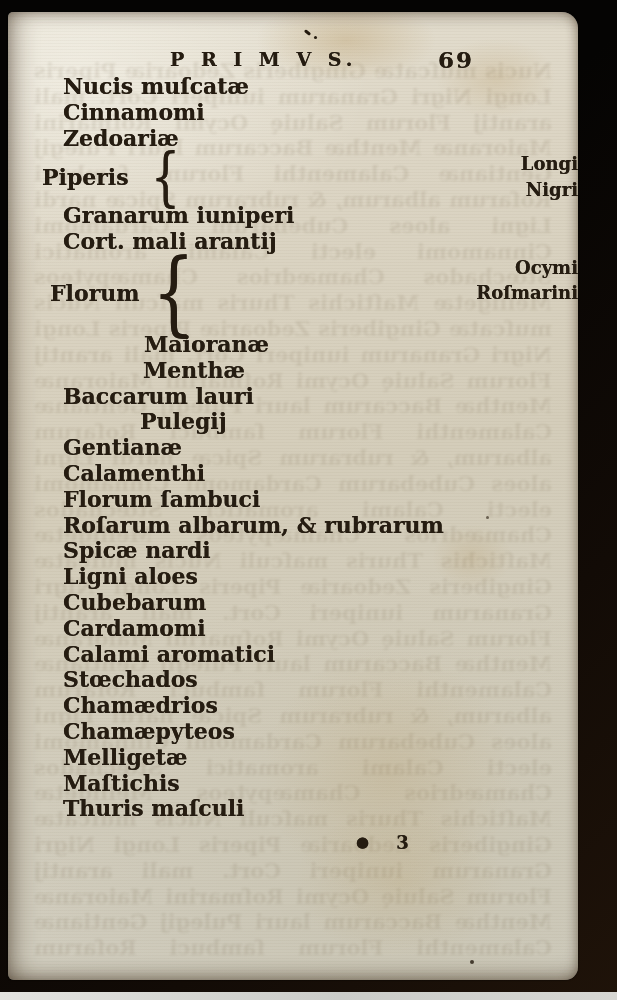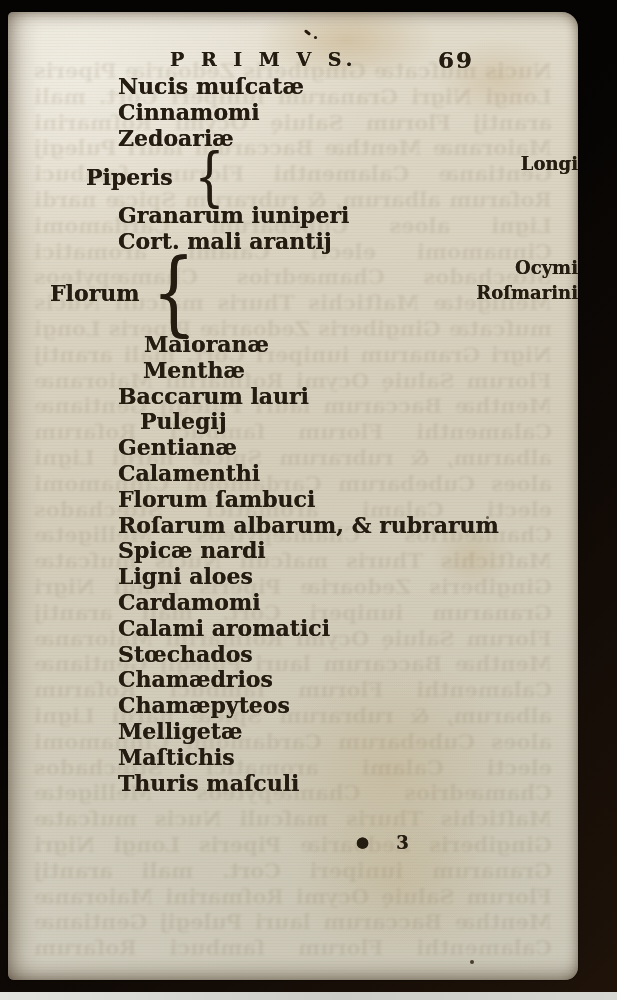--- a/index.html
+++ b/index.html
@@ -46,28 +46,28 @@
   .header{position:absolute;top:34px;left:16px;width:100%;height:30px;}
   .running-title{
     position:absolute;left:146px;top:2px;
     font-size:19px;font-weight:bold;letter-spacing:5px;white-space:nowrap;
   }
   .page-number{
     position:absolute;left:414px;top:0;
     font-size:23px;font-weight:bold;letter-spacing:2px;
   }
   .list{position:absolute;left:0;top:62px;width:100%;}
-  .row{height:25.8px;padding-left:110px;font-size:22px;font-weight:bold;
+  .row{height:25.8px;padding-left:55px;font-size:22px;font-weight:bold;
        line-height:25.8px;white-space:nowrap;}
   
   .list > :nth-child(8){padding-left:119px;margin-left:17px;}
   .list > :nth-child(9){padding-left:135px;}
   .list > :nth-child(11){padding-left:132px;}
   .grouprow{position:relative;}
-  .grouprow.n2{height:51.6px;margin-left:44px;}
+  .grouprow.n2{height:51.6px;}
   .grouprow.n3{height:77.4px;}
   .glabel{position:absolute;top:50%;transform:translateY(-50%);
           font-size:22px;font-weight:bold;white-space:nowrap;}
   .brace{position:absolute;left:139px;top:50%;
          transform:translate(0,-50%) scaleX(.8) scaleY(1.08);
          font-weight:normal;}
   .n2 .brace{font-size:58px;}
   .n3 .brace{font-size:84px;}
   .gitems{margin-left:166px;}
   .grow{height:25.8px;font-size:18px;font-weight:bold;line-height:25.8px;white-space:nowrap;text-align:right;}
@@ -121,20 +121,21 @@
 
   <div class="list" id="ing-list">
       <div class="row"><span class="ink">Nucis muſcatæ</span></div>
       <div class="row"><span class="ink">Cinnamomi</span></div>
       <div class="row"><span class="ink">Zedoariæ</span></div>
       <div class="grouprow n2">
         <span class="glabel ink" style="left: 34px;">Piperis</span>
         <span class="brace ink">{</span>
         <div class="gitems">
           <div class="grow"><span class="ink">Longi</span></div>
+          <div class="grow"><span class="ink">Nigri</span></div>
         </div>
       </div>
       <div class="row"><span class="ink">Granarum iuniperi</span></div>
       <div class="row"><span class="ink">Cort. mali arantij</span></div>
       <div class="grouprow n3">
         <span class="glabel ink" style="left: 42px;">Florum</span>
         <span class="brace ink">{</span>
         <div class="gitems">
           <div class="grow"><span class="ink">Ocymi</span></div>
           <div class="grow"><span class="ink">Roſmarini</span></div>
@@ -143,20 +144,21 @@
       <div class="row"><span class="ink">Maioranæ</span></div>
       <div class="row"><span class="ink">Menthæ</span></div>
       <div class="row"><span class="ink">Baccarum lauri</span></div>
       <div class="row"><span class="ink">Pulegij</span></div>
       <div class="row"><span class="ink">Gentianæ</span></div>
       <div class="row"><span class="ink">Calamenthi</span></div>
       <div class="row"><span class="ink">Florum ſambuci</span></div>
       <div class="row"><span class="ink">Roſarum albarum, &amp; rubrarum</span></div>
       <div class="row"><span class="ink">Spicæ nardi</span></div>
       <div class="row"><span class="ink">Ligni aloes</span></div>
+      <div class="row"><span class="ink">Cubebarum</span></div>
       <div class="row"><span class="ink">Cardamomi</span></div>
       <div class="row"><span class="ink">Calami aromatici</span></div>
       <div class="row"><span class="ink">Stœchados</span></div>
       <div class="row"><span class="ink">Chamædrios</span></div>
       <div class="row"><span class="ink">Chamæpyteos</span></div>
       <div class="row"><span class="ink">Melligetæ</span></div>
       <div class="row"><span class="ink">Maſtichis</span></div>
       <div class="row"><span class="ink">Thuris maſculi</span></div>
     </div>
 

